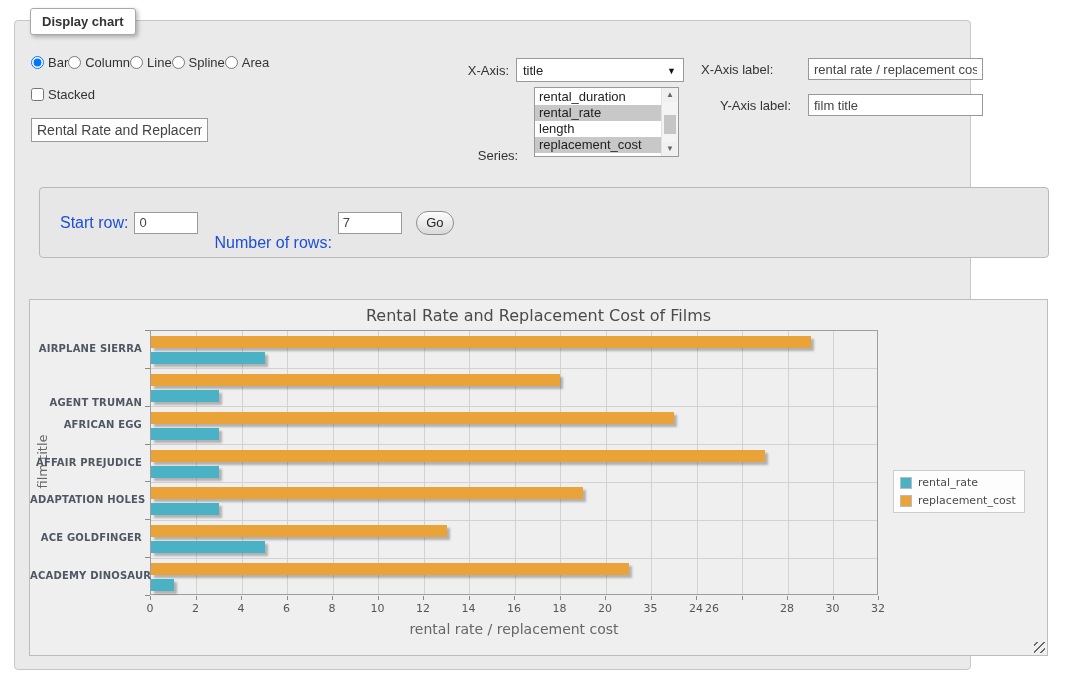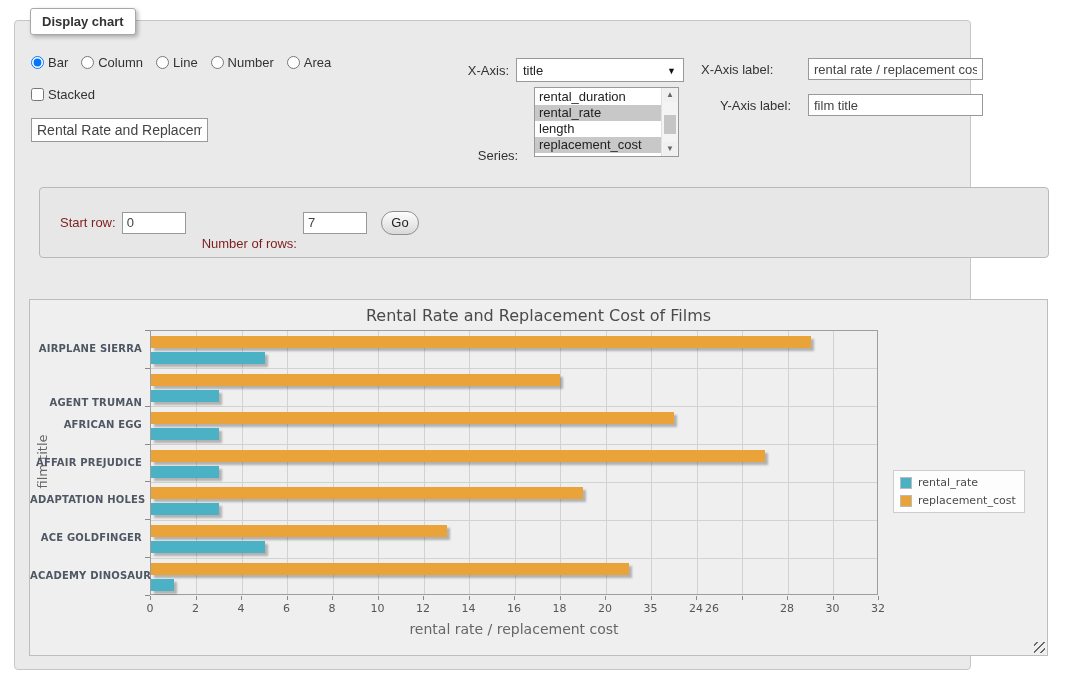--- a/index.html
+++ b/index.html
@@ -9,21 +9,21 @@
   .outer-panel { position:absolute; left:14px; top:20px; width:957px; height:650px;
     background:#EAEAEA; border:1px solid #C6C6C6; border-radius:4px; }
 
   .display-chart-box { position:absolute; left:15px; top:-13px; background:#ffffff;
     border:1px solid #A8A8A8; border-radius:3px; padding:5px 11px; font-size:13px;
     font-weight:bold; color:#333; box-shadow:2px 2px 4px rgba(0,0,0,0.28); }
 
   .ctl { position:absolute; }
   .lbl { position:absolute; font-size:13px; color:#333; }
 
-  .chart-type-radios { left:16px; top:34px; display:flex; gap:13px; align-items:center; }
+  .chart-type-radios { left:16px; top:34px; display:flex; gap:0; align-items:center; }
   .radio-item, .check-item { display:flex; align-items:center; gap:4px; font-size:13px; color:#333; }
   .stacked-row { left:16px; top:66px;justify-content:center; }
 
   input[type=text] { border:1px solid #999; background:#fff; color:#444;
     font-family:"Liberation Sans", sans-serif; }
   .title-input { left:16px; top:97px; width:177px; height:24px; font-size:14px; padding:2px 5px; }
 
   .xaxis-lbl   { left:434px; top:42px;  width:60px; text-align:right; }
   .series-lbl  { left:453px; top:127px; width:60px; text-align:center; }
 
@@ -46,21 +46,21 @@
   .lb-thumb { position:absolute; left:2px; right:2px; top:27px; height:19px; background:#C5C5C5; }
 
   .xaxislabel-lbl { left:686px; top:41px; width:90px; text-align:left; }
   .yaxislabel-lbl { left:686px; top:77px; width:90px; text-align:right; }
   .xaxislabel-input { left:793px; top:37px; width:175px; height:22px; font-size:13px; padding:2px 5px; color:#555; }
   .yaxislabel-input { left:793px; top:73px; width:175px; height:22px; font-size:13px; padding:2px 5px; color:#555; }
 
   .rows-panel { position:absolute; left:24px; top:166px; width:1010px; height:71px;
     background:#E7E7E7; border:1px solid #B9B9B9; border-radius:4px;
     display:flex; align-items:center; padding-left:20px; }
-  .rows-panel label { font-size:13px; color:#7f1d1d; }
+  .rows-panel label { font-size:16px; color:#1d4ed8; }
   .rows-input { width:64px; height:22px; font-size:13px; padding:2px 4px; margin-left:6px; }
   .num-rows-lbl { margin-left:16px;margin-top:41px; }
   .go-button { margin-left:14px; width:38px; height:24px; border-radius:12px;
     border:1px solid #8F8F8F; background:linear-gradient(#FDFDFD,#D9D9D9);
     font-size:13px; color:#222; font-family:"Liberation Sans", sans-serif; cursor:pointer; }
 
   .chart-panel { position:absolute; left:14px; top:278px; width:1019px; height:357px;
     background:#EFEFEF; border:1px solid #BDBDBD;
     font-family:"DejaVu Sans", sans-serif; }
   .chart-title { position:absolute; left:0; top:6px; width:100%; text-align:center;
@@ -104,21 +104,21 @@
       <label class="radio-item">
         <input type="radio" name="charttype" style="">
         <span>Column</span>
       </label>
       <label class="radio-item">
         <input type="radio" name="charttype" style="">
         <span>Line</span>
       </label>
       <label class="radio-item">
         <input type="radio" name="charttype" style="">
-        <span>Number</span>
+        <span>Spline</span>
       </label>
       <label class="radio-item">
         <input type="radio" name="charttype" style="">
         <span>Area</span>
       </label>
     </div>
 
   <label class="check-item ctl stacked-row">
     <input type="checkbox" style="">
     <span>Stacked</span>

